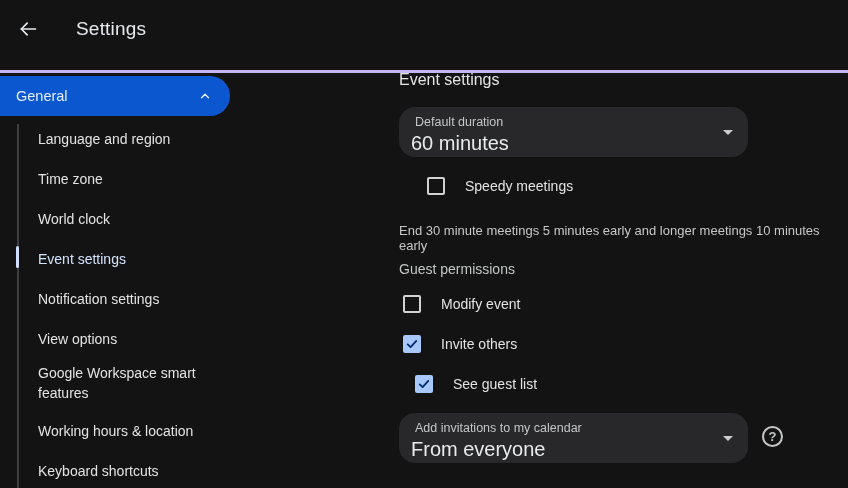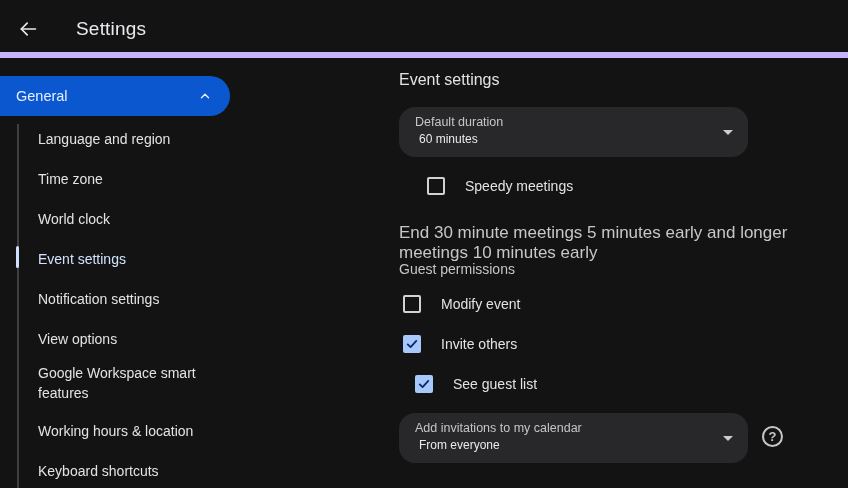--- a/index.html
+++ b/index.html
@@ -12,22 +12,22 @@
     height: 488px;
     background: #131314;
     overflow: hidden;
     color: #e3e3e3;
   }
 
   
   .header {
     position: absolute;
     top: 0; left: 0; right: 0;
-    height: 58px;
-    border-bottom: 6px solid #c4b5fd;
+    height: 73px;
+    border-bottom: 3px solid #c4b5fd;
   }
   .back-btn {
     position: absolute;
     left: 12px; top: 13px;
     width: 32px; height: 32px;
     border-radius: 50%;
     display: flex; align-items: center; justify-content: center;
     cursor: pointer;
     background: transparent;
     border: none;
@@ -110,22 +110,22 @@
     cursor: pointer;
   }
   .select-box .floating-label {
     position: absolute;
     left: 16px; top: 8px;
     font-size: 12.5px;
     color: #c4c7c5;
   }
   .select-box .select-value {
     position: absolute;
-    left: 20px; top: 25px;
-    font-size: 12px;
+    left: 12px; top: 25px;
+    font-size: 20px;
     color: #e8eaed;
   }
   .select-box .caret {
     position: absolute;
     right: 15px; top: 23px;
     width: 0; height: 0;
     border-left: 5px solid transparent;
     border-right: 5px solid transparent;
     border-top: 5px solid #cbcdcb;
   }
@@ -150,21 +150,21 @@
     margin-left: 20px;
     font-size: 14px;
     color: #e3e3e3;
     cursor: pointer;
   }
 
   .description {
     position: absolute;
     left: 1px; top: 165px;             
     width: 440px;
-    font-size: 17px;
+    font-size: 13px;
     color: #c7c7c7;
   }
   .sub-heading {
     position: absolute;
     left: 1px; top: 203px;             
     font-size: 14px;
     color: #c4c7c5;
   }
 
   .help-btn {

